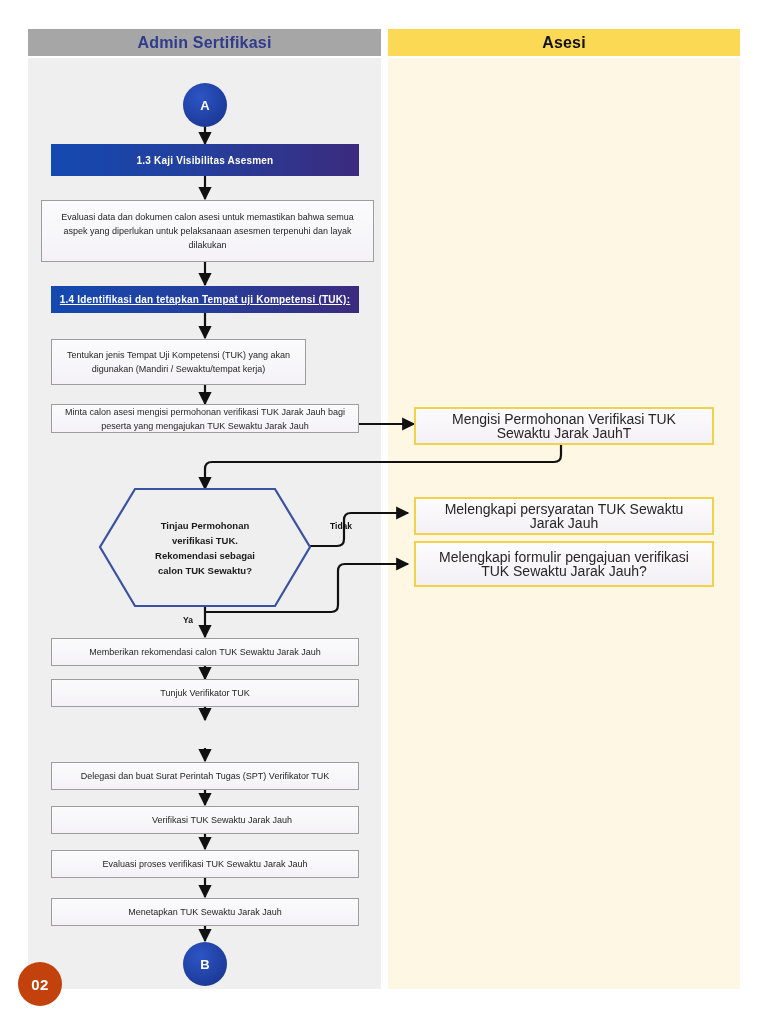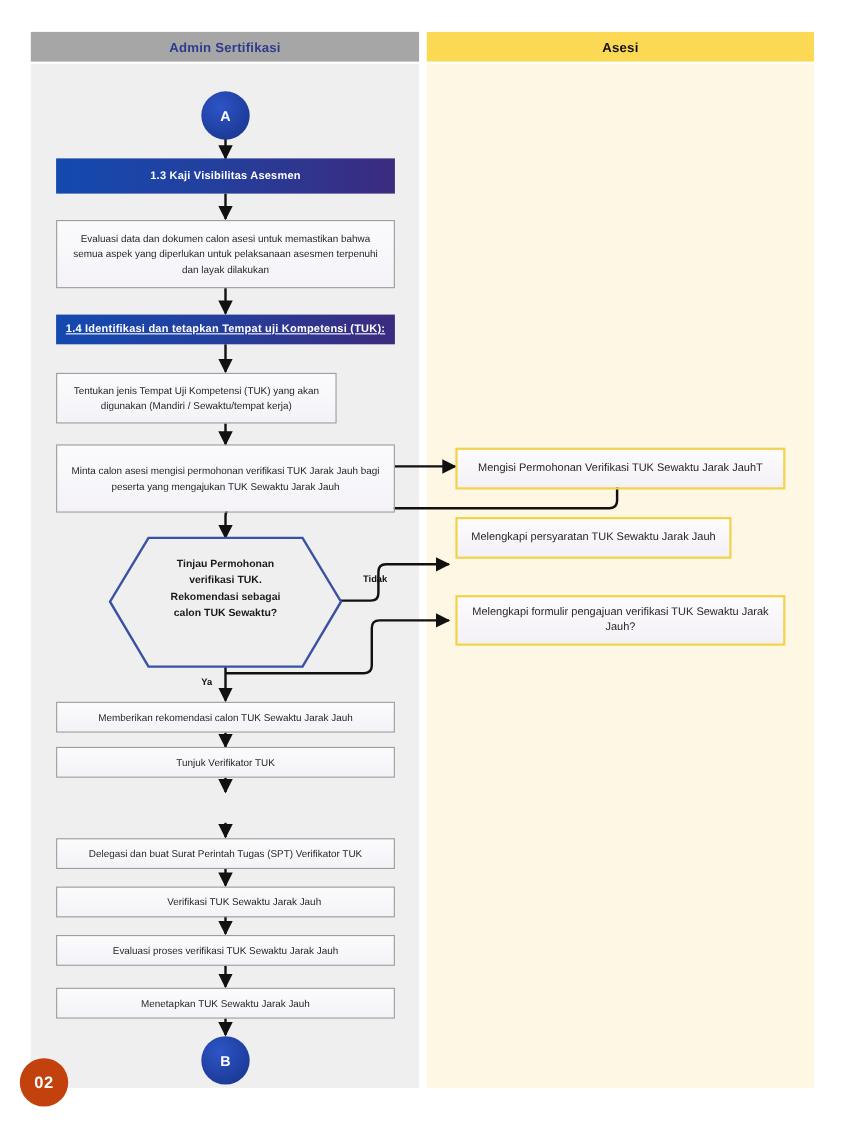--- a/index.html
+++ b/index.html
@@ -35,21 +35,21 @@
     left: 388px; top: 58px;
     width: 352px; height: 931px;
     background: #fdf7e3;
   }
   .lane-header {
     position: absolute;
     height: 27px;
     display: flex;
     align-items: center;
     justify-content: center;
-    font-size: 12px;
+    font-size: 16px;
     font-weight: bold;
     letter-spacing: .2px;
   }
   #lane-admin-header {
     left: 28px; top: 29px;
     width: 353px;
     background: #a6a6a6;
     color: #2f3b8c;
   }
   #lane-asesi-header {
@@ -75,21 +75,21 @@
     color: #262626;
     font-size: 9px;
     line-height: 14px;
     padding: 3px 8px;
   }
 
   .proc-yellow {
     border: 2px solid #f2d24b;
     background: linear-gradient(180deg,#fcfbfd 0%, #f4f1f6 100%);
     color: #262626;
-    font-size: 10px;
+    font-size: 14px;
     line-height: 14px;
     padding: 17px 10px;
   }
 
   .banner {
     background: linear-gradient(90deg, #1449b0 0%, #23409e 45%, #3b2b7e 100%);
     color: #ffffff;
     font-size: 10px;
     font-weight: bold;
     letter-spacing: .2px;
@@ -108,20 +108,21 @@
     background: #c2410c;
     color: #ffffff;
     font-size: 15px;
     font-weight: bold;
     letter-spacing: .5px;
   }
 
   .hexlabel {
     position: absolute;
     display: flex;
+    align-items: center;
     justify-content: center;
     text-align: center;
     font-size: 9.5px;
     font-weight: bold;
     line-height: 15px;
     color: #1a1a1a;
     pointer-events: none;
   }
 
   .edge-label {
@@ -200,27 +201,27 @@
   </svg>
 
   <svg id="hexlayer" viewBox="0 0 768 1024">
     <polygon points="205,489 275,489 310,547 275,606 135,606 100,547 135,489" fill="#efefef" stroke="#3a52a4" stroke-width="2.2"></polygon>
   </svg>
 
   <div class="node circle-term" style="left:183px; top:83px; width:44px; height:44px;">A</div>
 
   <div class="node banner" style="left:51px; top:144px; width:308px; height:32px;">1.3 Kaji Visibilitas Asesmen</div>
 
-  <div class="node proc" style="left:51px; top:200px; width:308px; height:62px;">Evaluasi data dan dokumen calon asesi untuk memastikan bahwa semua aspek yang diperlukan untuk pelaksanaan asesmen terpenuhi dan layak dilakukan</div>
+  <div class="node proc" style="left:41px; top:200px; width:333px; height:62px;">Evaluasi data dan dokumen calon asesi untuk memastikan bahwa semua aspek yang diperlukan untuk pelaksanaan asesmen terpenuhi dan layak dilakukan</div>
 
   <div class="node banner" style="left:51px; top:286px; width:308px; height:27px;text-decoration:underline;">1.4 Identifikasi dan tetapkan Tempat uji Kompetensi (TUK):</div>
 
   <div class="node proc" style="left:51px; top:339px; width:255px; height:46px;">Tentukan jenis Tempat Uji Kompetensi (TUK) yang akan digunakan (Mandiri / Sewaktu/tempat kerja)</div>
 
-  <div class="node proc" style="left:51px; top:404px; width:308px; height:62px;">Minta calon asesi mengisi permohonan verifikasi TUK Jarak Jauh bagi peserta yang mengajukan TUK Sewaktu Jarak Jauh</div>
+  <div class="node proc" style="left:51px; top:404px; width:308px; height:29px;">Minta calon asesi mengisi permohonan verifikasi TUK Jarak Jauh bagi peserta yang mengajukan TUK Sewaktu Jarak Jauh</div>
 
   <div class="hexlabel" style="left:125px; top:505px; width:160px; height:85px;">
     <div>
       <div>Tinjau Permohonan</div>
       <div>verifikasi TUK.</div>
       <div>Rekomendasi sebagai</div>
       <div>calon TUK Sewaktu?</div>
     </div>
   </div>
 
@@ -237,19 +238,19 @@
   <div class="node proc" style="left:51px; top:806px; width:308px; height:28px;padding-left:42px;">Verifikasi TUK Sewaktu Jarak Jauh</div>
 
   <div class="node proc" style="left:51px; top:898px; width:308px; height:28px;">Menetapkan TUK Sewaktu Jarak Jauh</div>
 
   <div class="node proc" style="left:51px; top:850px; width:308px; height:28px;">Evaluasi proses verifikasi TUK Sewaktu Jarak Jauh</div>
 
   <div class="node circle-term" style="left:183px; top:942px; width:44px; height:44px;">B</div>
 
   <div class="node proc-yellow" style="left:414px; top:407px; width:300px; height:34px;">Mengisi Permohonan Verifikasi TUK Sewaktu Jarak JauhT</div>
 
-  <div class="node proc-yellow" style="left:414px; top:470px; width:251px; height:33px;">Melengkapi persyaratan TUK Sewaktu Jarak Jauh</div>
+  <div class="node proc-yellow" style="left:414px; top:497px; width:300px; height:33px;">Melengkapi persyaratan TUK Sewaktu Jarak Jauh</div>
 
   <div class="node proc-yellow" style="left:414px; top:541px; width:300px; height:46px;">Melengkapi formulir pengajuan verifikasi TUK Sewaktu Jarak Jauh?</div>
 
   <div class="node page-badge" style="left:18px; top:962px; width:44px; height:44px;">02</div>
 
 </div>
 
 </body></html>

